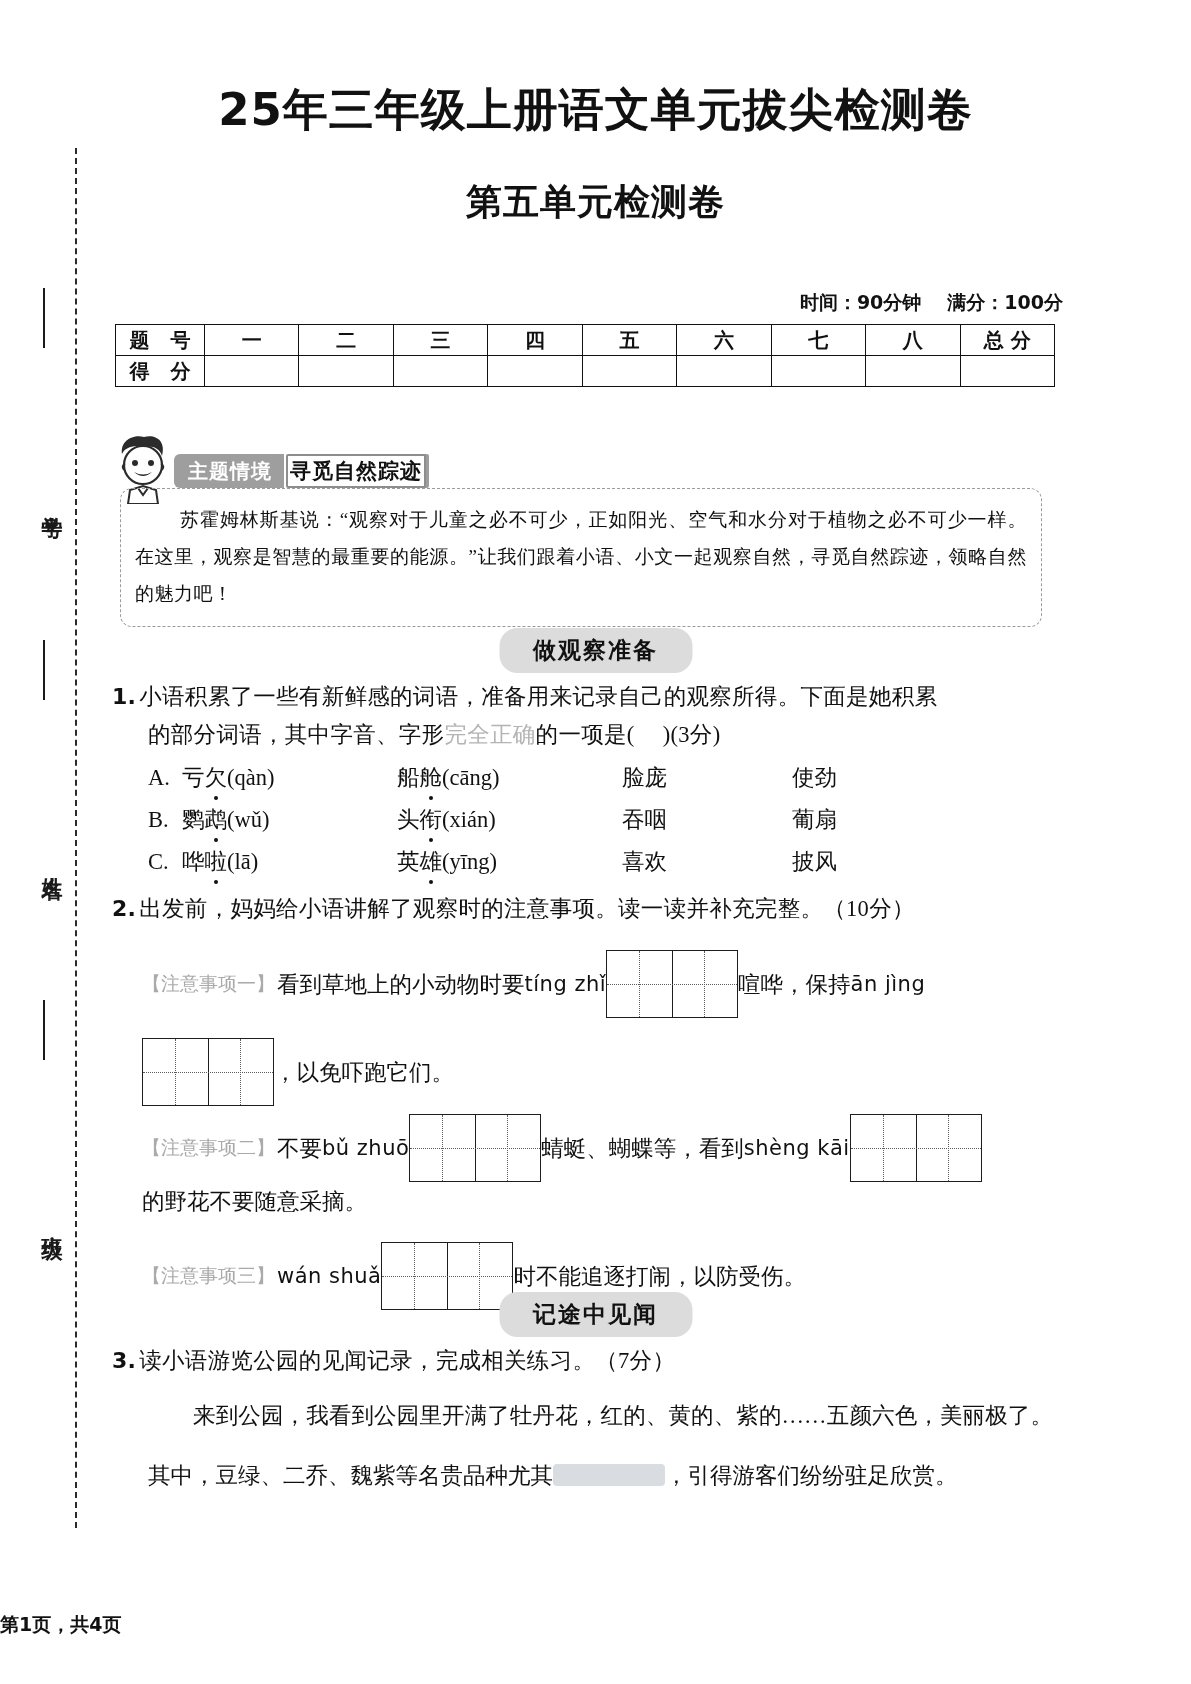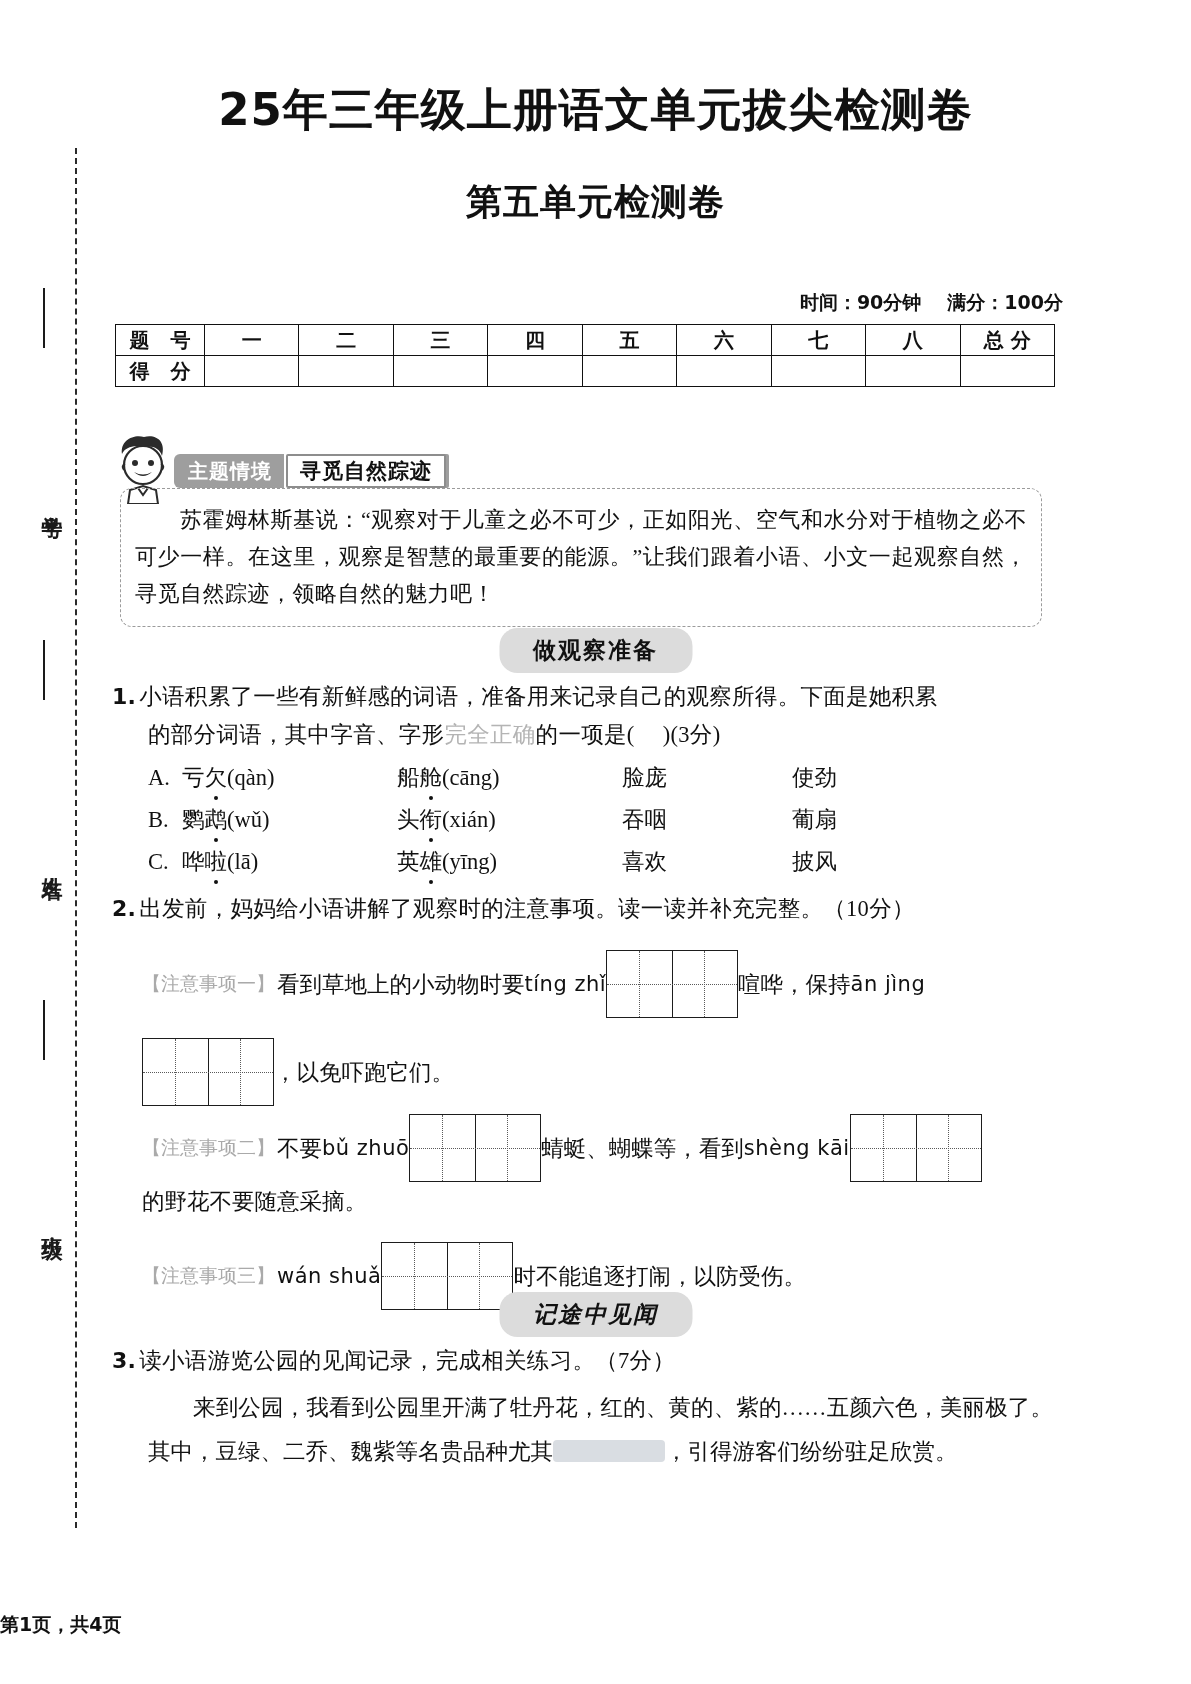--- a/index.html
+++ b/index.html
@@ -145,41 +145,41 @@
     display: flex;
     align-items: center;
   }
   .tag-white {
     background: #ffffff;
     border: 2px solid #8d8d8d;
     color: #111;
     font-family: "DejaVu Sans", sans-serif;
     font-weight: 700;
     font-size: 21px;
-    padding: 1px 12px;
+    padding: 1px 2px;
     letter-spacing: 1px;
     display: flex;
     align-items: center;
     margin-left: 2px;
     border-radius: 2px;
     box-shadow: 3px 0 0 #9e9e9e;
   }
   .theme-box {
     position: absolute;
     left: 8px;
     top: 56px;
     width: 922px;
     border: 1.5px dashed #9b9b9b;
     border-radius: 12px;
     padding: 12px 14px 14px 14px;
     box-sizing: border-box;
   }
   .theme-text {
     font-family: "Liberation Serif", serif;
-    font-size: 22px;
+    font-size: 19px;
     line-height: 37px;
     color: #111;
     text-indent: 45px;
     letter-spacing: 0.5px;
     text-align: justify;
   }
 
   
   .section-pill {
     position: absolute;
@@ -300,21 +300,21 @@
     color: #111;
   }
 
   
   .q3text {
     position: absolute;
     left: 148px;
     width: 905px;
     font-family: "Liberation Serif", serif;
     font-size: 22.5px;
-    line-height: 44px;
+    line-height: 60px;
     color: #111;
     text-indent: 45px;
     text-align: justify;
   }
   .shade-blank {
     display: inline-block;
     width: 112px;
     height: 22px;
     background: #d9dde2;
     border-radius: 4px;
@@ -493,21 +493,21 @@
     <span class="pinyin">wán shuǎ</span>
     <span class="tzg" style="width:130px;height:66px;">
       <span class="vdash" style="left:32px;"></span>
       <span class="cell" style="left:65px;"></span>
       <span class="vdash" style="left:97px;"></span>
       <span class="hdash" style="top:33px;"></span>
     </span>
     <span>时不能追逐打闹，以防受伤。</span>
   </div>
 
-  <div class="section-pill" style="top:1292px;font-style:italic;">记途中见闻</div>
+  <div class="section-pill" style="top:1292px;">记途中见闻</div>
 
   <div class="q" style="left:112px; top:1342px; width:945px;">
     <span class="qnum">3.</span><span>读小语游览公园的见闻记录，完成相关练习。（7分）</span>
   </div>
 
   <div class="q3text" style="top:1386px;">
     <span>来到公园，我看到公园里开满了牡丹花，红的、黄的、紫的……五颜六色，美丽极了。其中，豆绿、二乔、魏紫等名贵品种尤其</span><span class="shade-blank"></span><span>，引得游客们纷纷驻足欣赏。</span>
   </div>
 
   <div class="footer">第1页，共4页</div>

